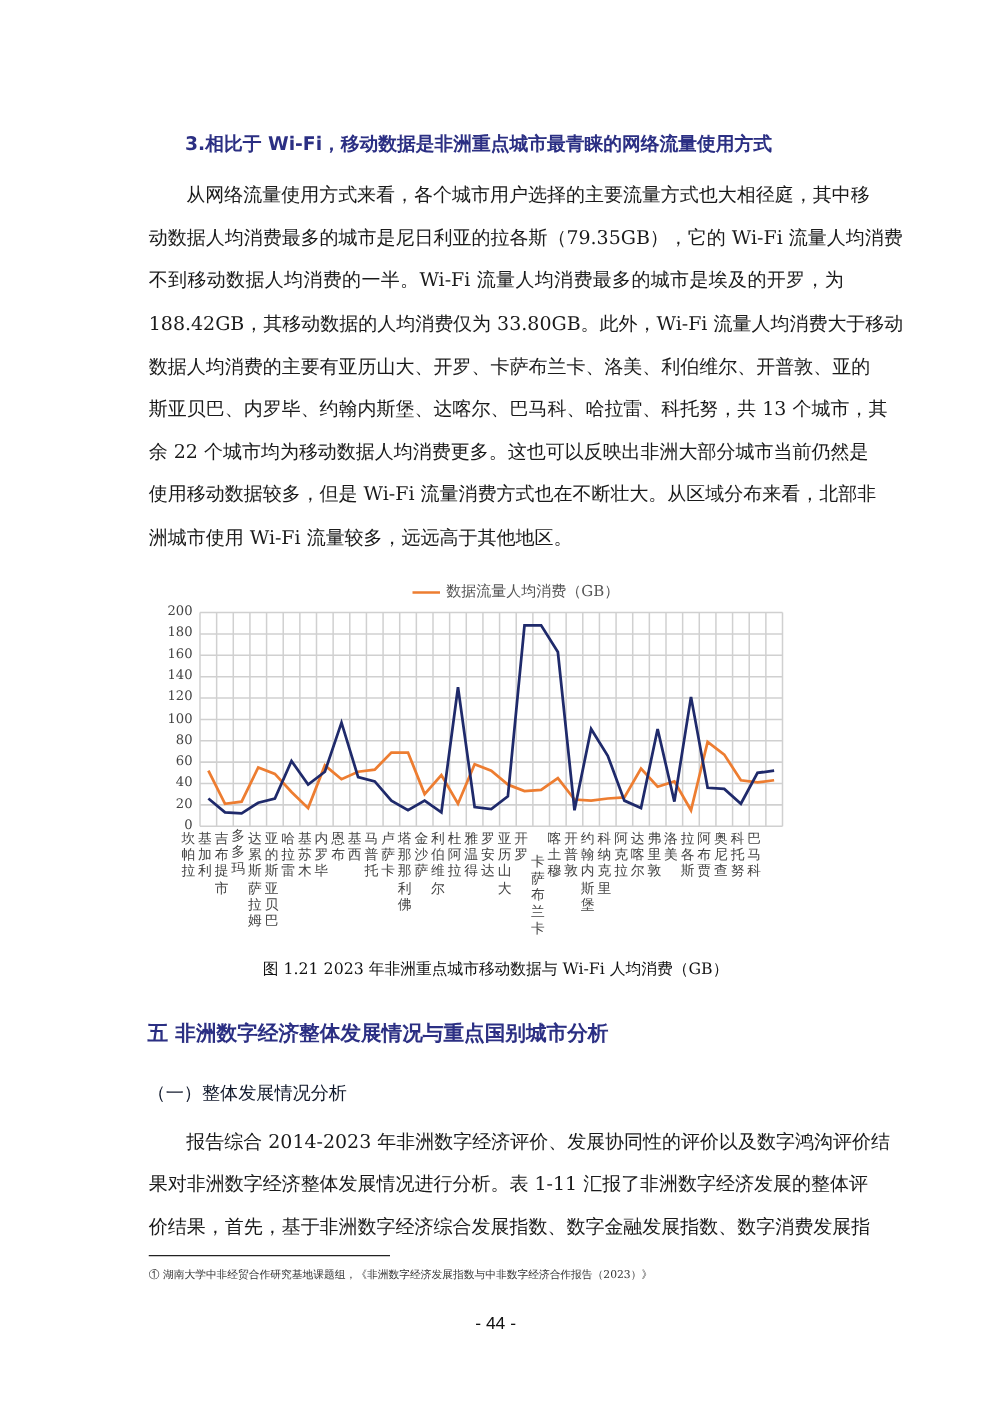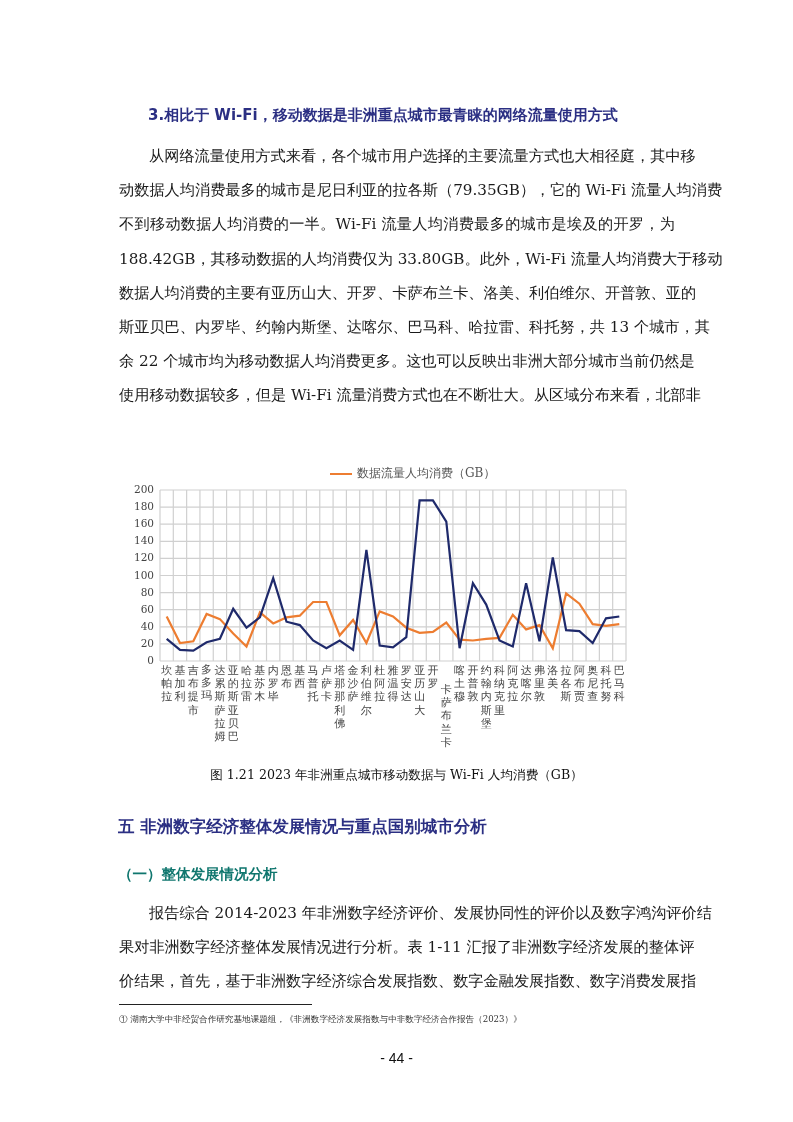--- a/index.html
+++ b/index.html
@@ -13,30 +13,30 @@
   .para .line { display: block; white-space: nowrap; text-align: justify; text-align-last: justify; }
   .para .line.last { text-align-last: left; }
   .para .line.indent { padding-left: 30px; }
   sup { font-size: 8px; vertical-align: super; line-height: 0; }
 
   .chart { position: absolute; left: 118px; top: 460px; width: 520px; height: 295px; }
   .chart svg { display: block; }
   .legend { position: absolute; left: 212px; top: 5px; font-size: 12px; color: #555; white-space: nowrap; display: flex; align-items: center; }
   .legend .swatch { display: inline-block; width: 22px; height: 2px; background: #ED7D31; margin-right: 5px; }
   .ytick { position: absolute; right: 488px; font-size: 10.5px; color: #444; text-align: right; width: 30px; }
-  .xlabels { position: absolute; left: 42px; top: 204px; width: 466px; height: 90px; }
+  .xlabels { position: absolute; left: 26px; top: 204px; width: 466px; height: 90px; }
   .xlab { position: absolute; top: 0; width: 13.3px; font-size: 11px; line-height: 13.2px; color: #444;
           text-align: center; word-break: break-all; writing-mode: horizontal-tb; }
 
   .caption { position: absolute; left: 0; width: 793px; top: 767px; text-align: center;
              font-family: "DejaVu Serif", "Liberation Serif", serif; font-weight: normal; font-size: 12.6px; color: #111; }
   .h2 { position: absolute; left: 118px; top: 816px; font-family: "DejaVu Sans", "Liberation Sans", sans-serif;
         font-weight: bold; font-size: 16.5px; color: #2B2F83; white-space: nowrap; }
   .h2b { position: absolute; left: 118px; top: 865px; font-family: "DejaVu Sans", "Liberation Sans", sans-serif;
-         font-weight: bold; font-size: 14.5px; color: #0f766e; white-space: nowrap; }
+         font-weight: normal; font-size: 14.5px; color: #0f172a; white-space: nowrap; }
 
   .fn-rule { position: absolute; left: 119px; top: 1004px; width: 193px; height: 1px; background: #222; }
   .footnote { position: absolute; left: 119px; top: 1014px; font-size: 8.6px; color: #333; white-space: nowrap; }
   .pagenum { position: absolute; left: 0; width: 793px; top: 1050px; text-align: center;
              font-family: "Liberation Sans", "DejaVu Sans", sans-serif; font-size: 14px; color: #111; }
 </style>
 </head>
 <body>
 
 <div class="page">
@@ -45,20 +45,21 @@
 
   <div class="para" style="top:139px;">
     <span class="line indent">从网络流量使用方式来看，各个城市用户选择的主要流量方式也大相径庭，其中移</span>
     <span class="line">动数据人均消费最多的城市是尼日利亚的拉各斯（79.35GB），它的 Wi-Fi 流量人均消费</span>
     <span class="line">不到移动数据人均消费的一半。Wi-Fi  流量人均消费最多的城市是埃及的开罗，为</span>
     <span class="line">188.42GB，其移动数据的人均消费仅为 33.80GB。此外，Wi-Fi 流量人均消费大于移动</span>
     <span class="line">数据人均消费的主要有亚历山大、开罗、卡萨布兰卡、洛美、利伯维尔、开普敦、亚的</span>
     <span class="line">斯亚贝巴、内罗毕、约翰内斯堡、达喀尔、巴马科、哈拉雷、科托努，共 13 个城市，其</span>
     <span class="line">余 22 个城市均为移动数据人均消费更多。这也可以反映出非洲大部分城市当前仍然是</span>
     <span class="line">使用移动数据较多，但是 Wi-Fi 流量消费方式也在不断壮大。从区域分布来看，北部非</span>
+    <span class="line last">洲城市使用 Wi-Fi 流量较多，远远高于其他地区。</span>
   </div>
 
   <div class="chart">
     <div class="legend">
       <span class="swatch"></span>
       <span>数据流量人均消费（GB）</span>
     </div>
     <svg id="chart-svg" width="520" height="210">
         <line x1="42" x2="508" y1="201" y2="201" stroke="#d0d0d0" stroke-width="1.2"></line>
         <line x1="42" x2="508" y1="183.9" y2="183.9" stroke="#d0d0d0" stroke-width="1.2"></line>

